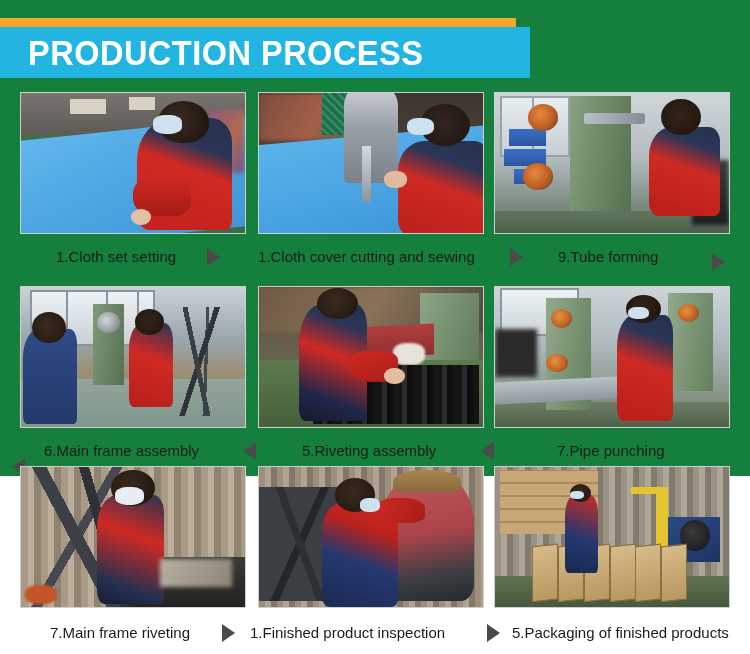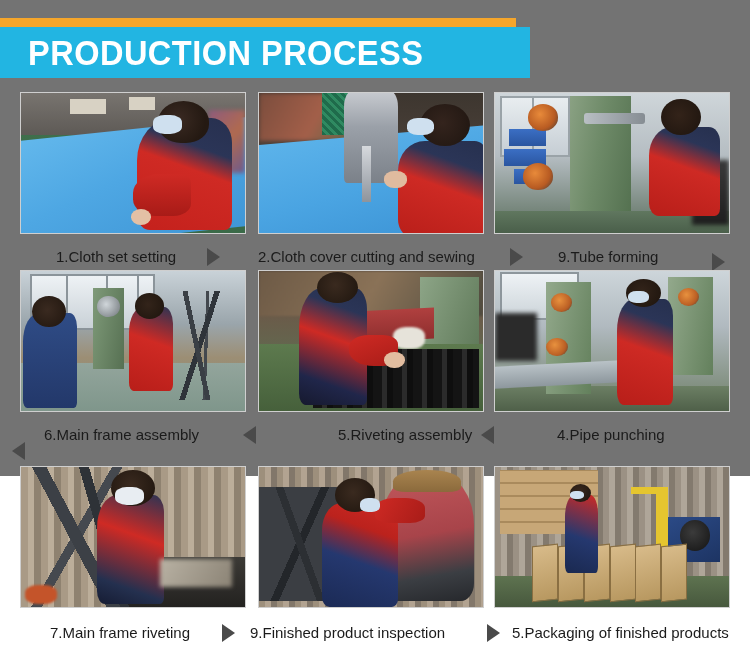--- a/index.html
+++ b/index.html
@@ -4,21 +4,21 @@
 <title>Production Process</title>
 <style>
   * { box-sizing: border-box; }
   html, body {
     margin: 0; padding: 0;
     width: 750px; height: 654px;
     background: #ffffff;
     font-family: "Liberation Sans", sans-serif;
     overflow: hidden;
   }
-  #page { position: relative; width: 750px; height: 476px; background: #737373; }
+  #page { position: relative; width: 750px; height: 476px; background: #15803d; }
 
   
   .header-wrap { position: absolute; left: 0; top: 0; width: 750px; height: 86px; }
   .orange-bar {
     position: absolute; left: 0; top: 18px;
     width: 516px; height: 9px;
     background: #F5A62B;
   }
   .cyan-banner {
     position: absolute; left: 0; top: 27px;
@@ -35,21 +35,21 @@
     letter-spacing: 0.5px;
     line-height: 44px;
     transform: scaleX(0.93);
     transform-origin: left center;
     white-space: nowrap;
   }
 
   
   .row { position: absolute; left: 0; width: 750px; }
   .row-1 { top: 92px; height: 173px; text-align: center; }
-  .row-2 { top: 270px; height: 173px; }
+  .row-2 { top: 286px; height: 173px; }
   .row-3 { top: 466px; height: 175px; }
 
   .cell { position: absolute; top: 0; }
   .col-a { left: 20px;  width: 226px; }
   .col-b { left: 258px; width: 226px; }
   .col-c { left: 494px; width: 236px; }
 
   .photo {
     position: relative;
     width: 100%;
@@ -373,21 +373,21 @@
           <div class="dark"></div>
           <div class="person-body"></div>
           <div class="head"></div>
         </div>
       </div>
     </div>
 
     <div class="caption-row" style="top:150px;">
       <div class="cap" style="left:56px;">1.Cloth set setting</div>
       <div class="arrow arrow-right" style="left:207px; top:6px;"></div>
-      <div class="cap" style="left:258px;">2.Cloth cover cutting and sewing</div>
+      <div class="cap" style="left:258px;">1.Cloth cover cutting and sewing</div>
       <div class="arrow arrow-right" style="left:510px; top:6px;"></div>
       <div class="cap" style="left:558px;">9.Tube forming</div>
       <div class="arrow arrow-right" style="left:712px; top:11px;"></div>
     </div>
   </div>
 
   <div class="row row-2">
 
     <div class="cell col-a">
       <div class="photo p4">
@@ -444,23 +444,23 @@
           <div class="head"></div>
           <div class="mask"></div>
         </div>
       </div>
     </div>
 
     <div class="caption-row" style="top:150px;">
       <div class="arrow arrow-left" style="left:12px; top:22px;"></div>
       <div class="cap" style="left:44px;">6.Main frame assembly</div>
       <div class="arrow arrow-left" style="left:243px; top:6px;"></div>
-      <div class="cap" style="left:302px;margin-left:36px;">5.Riveting assembly</div>
+      <div class="cap" style="left:302px;">5.Riveting assembly</div>
       <div class="arrow arrow-left" style="left:481px; top:6px;"></div>
-      <div class="cap" style="left:557px;">4.Pipe punching</div>
+      <div class="cap" style="left:557px;">7.Pipe punching</div>
     </div>
   </div>
 
   <div class="row row-3">
 
     <div class="cell col-a">
       <div class="photo p7">
         <div class="inner">
           <div class="bg-base"></div>
           <div class="bench"></div>
@@ -508,19 +508,19 @@
           <div class="person-body"></div>
           <div class="head"></div>
           <div class="mask"></div>
         </div>
       </div>
     </div>
 
     <div class="caption-row" style="top:152px;">
       <div class="cap" style="left:50px;">7.Main frame riveting</div>
       <div class="arrow arrow-right" style="left:222px; top:6px;"></div>
-      <div class="cap" style="left:250px;">9.Finished product inspection</div>
+      <div class="cap" style="left:250px;">1.Finished product inspection</div>
       <div class="arrow arrow-right" style="left:487px; top:6px;"></div>
       <div class="cap" style="left:512px;">5.Packaging of finished products</div>
     </div>
   </div>
 
 </div>
 
 </body></html>

